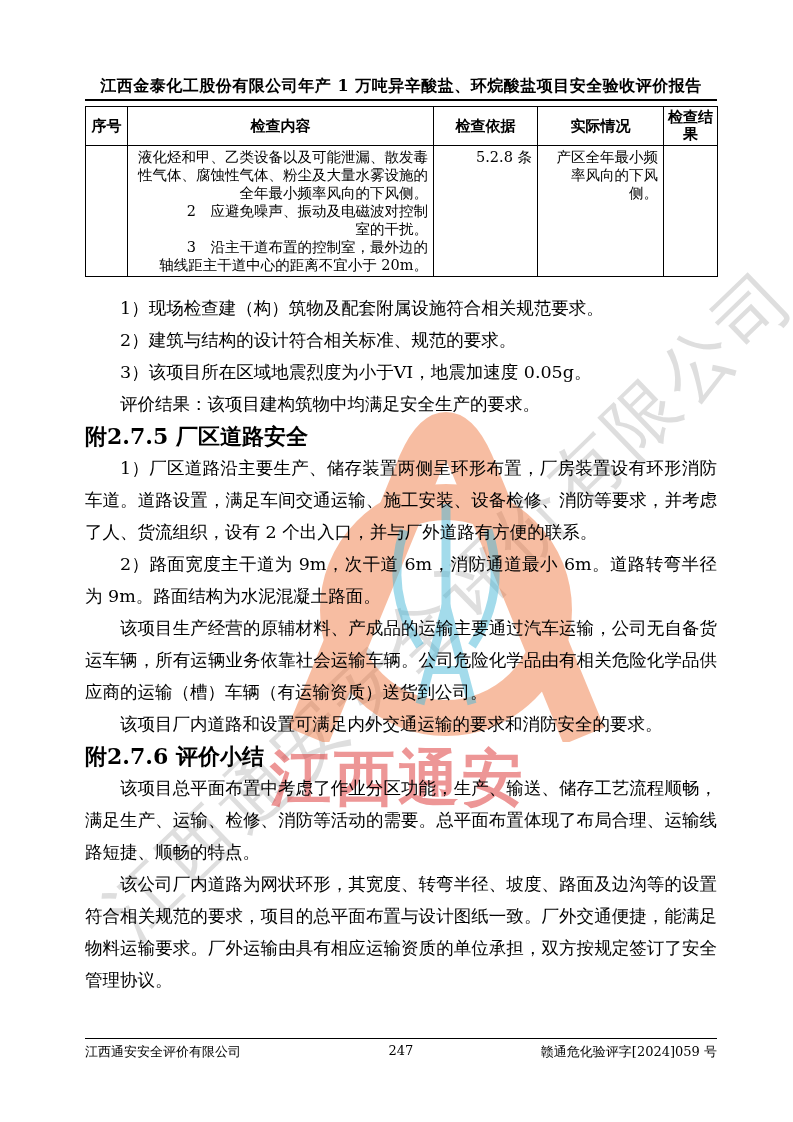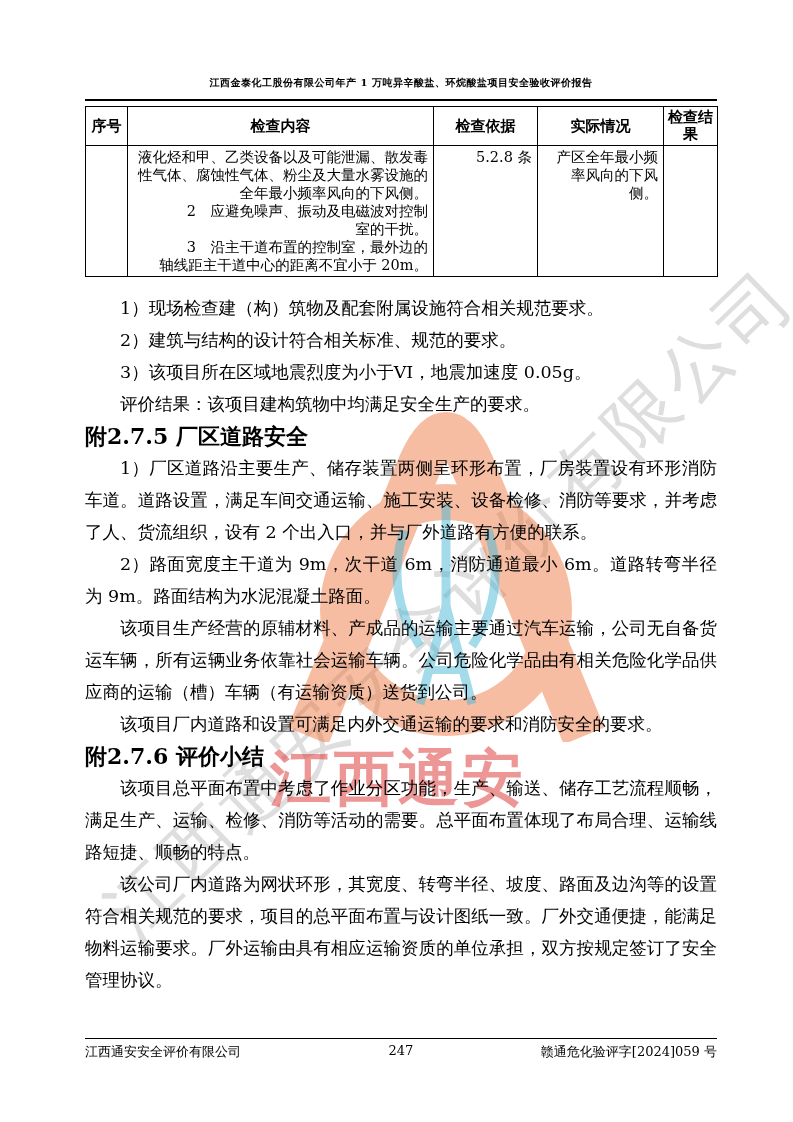--- a/index.html
+++ b/index.html
@@ -9,21 +9,21 @@
   .watermark-layer{position:absolute;inset:0;z-index:0;}
   .diag-wm{position:absolute;left:-110px;top:556px;width:1120px;text-align:center;
            white-space:nowrap;transform:rotate(-44deg);font-size:72px;letter-spacing:5px;
            color:rgba(158,158,158,0.34);font-family:"DejaVu Sans","Liberation Sans",sans-serif;}
   .logo-wm{position:absolute;left:268px;top:412px;}
   .red-wm{position:absolute;left:270px;top:738px;font-size:61px;font-weight:bold;letter-spacing:3px;
           color:rgba(220,54,54,0.52);font-family:"DejaVu Sans","Liberation Sans",sans-serif;white-space:nowrap;}
   
   .content{position:absolute;inset:0;z-index:1;}
   .doc-header{position:absolute;top:76px;left:85px;width:632px;text-align:center;
-              font-size:10px;font-weight:bold;letter-spacing:0.5px;}
+              font-size:16px;font-weight:bold;letter-spacing:0.5px;}
   .header-rule{position:absolute;top:99px;left:85px;width:632px;border-top:2px solid #000;}
   .check-table{position:absolute;top:106px;left:85px;width:632px;border-collapse:collapse;
                table-layout:fixed;font-size:14.5px;}
   .check-table,.check-table th,.check-table td{border:1.5px solid #000;}
   .check-table th{font-weight:bold;text-align:center;vertical-align:middle;
                   font-size:15px;line-height:17px;padding:2px 1px;}
   .check-table td{vertical-align:top;padding:2px 5px;line-height:18px;text-align:right;}
   .check-table tbody td{height:124px;}
   .cell-para{margin:0;}
   .body-flow{position:absolute;top:292px;left:85px;width:632px;font-size:17.5px;

